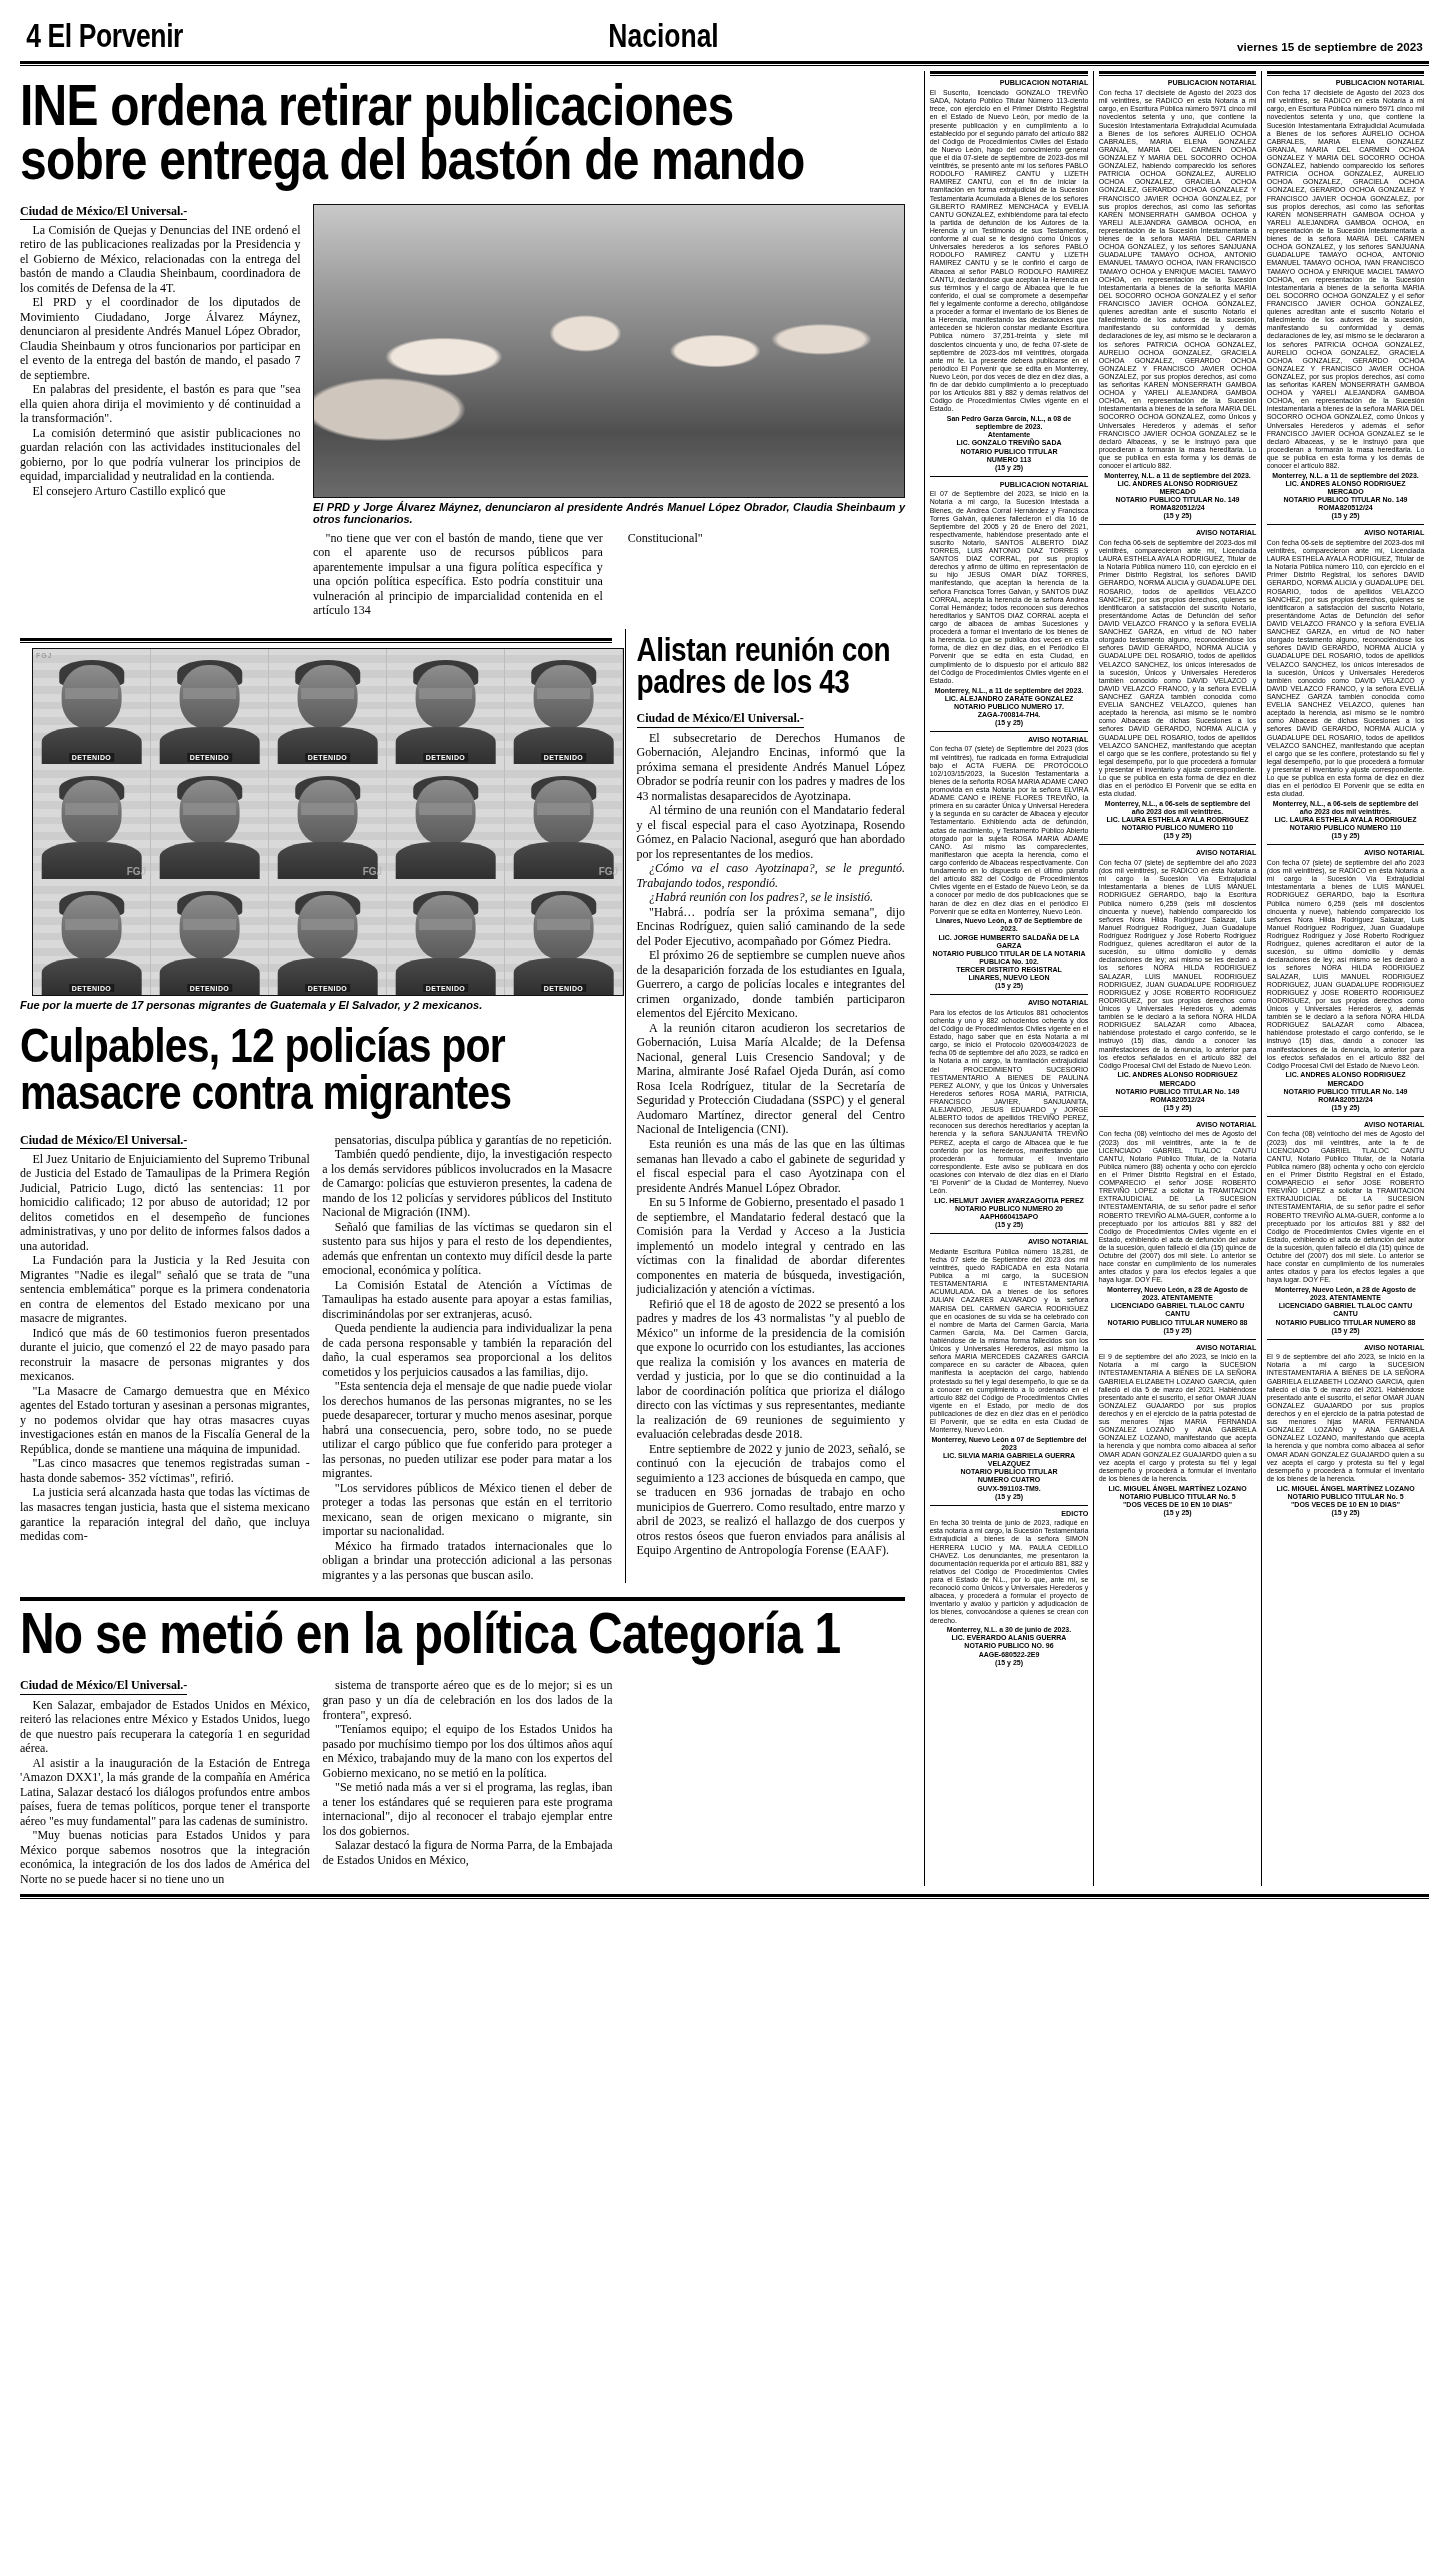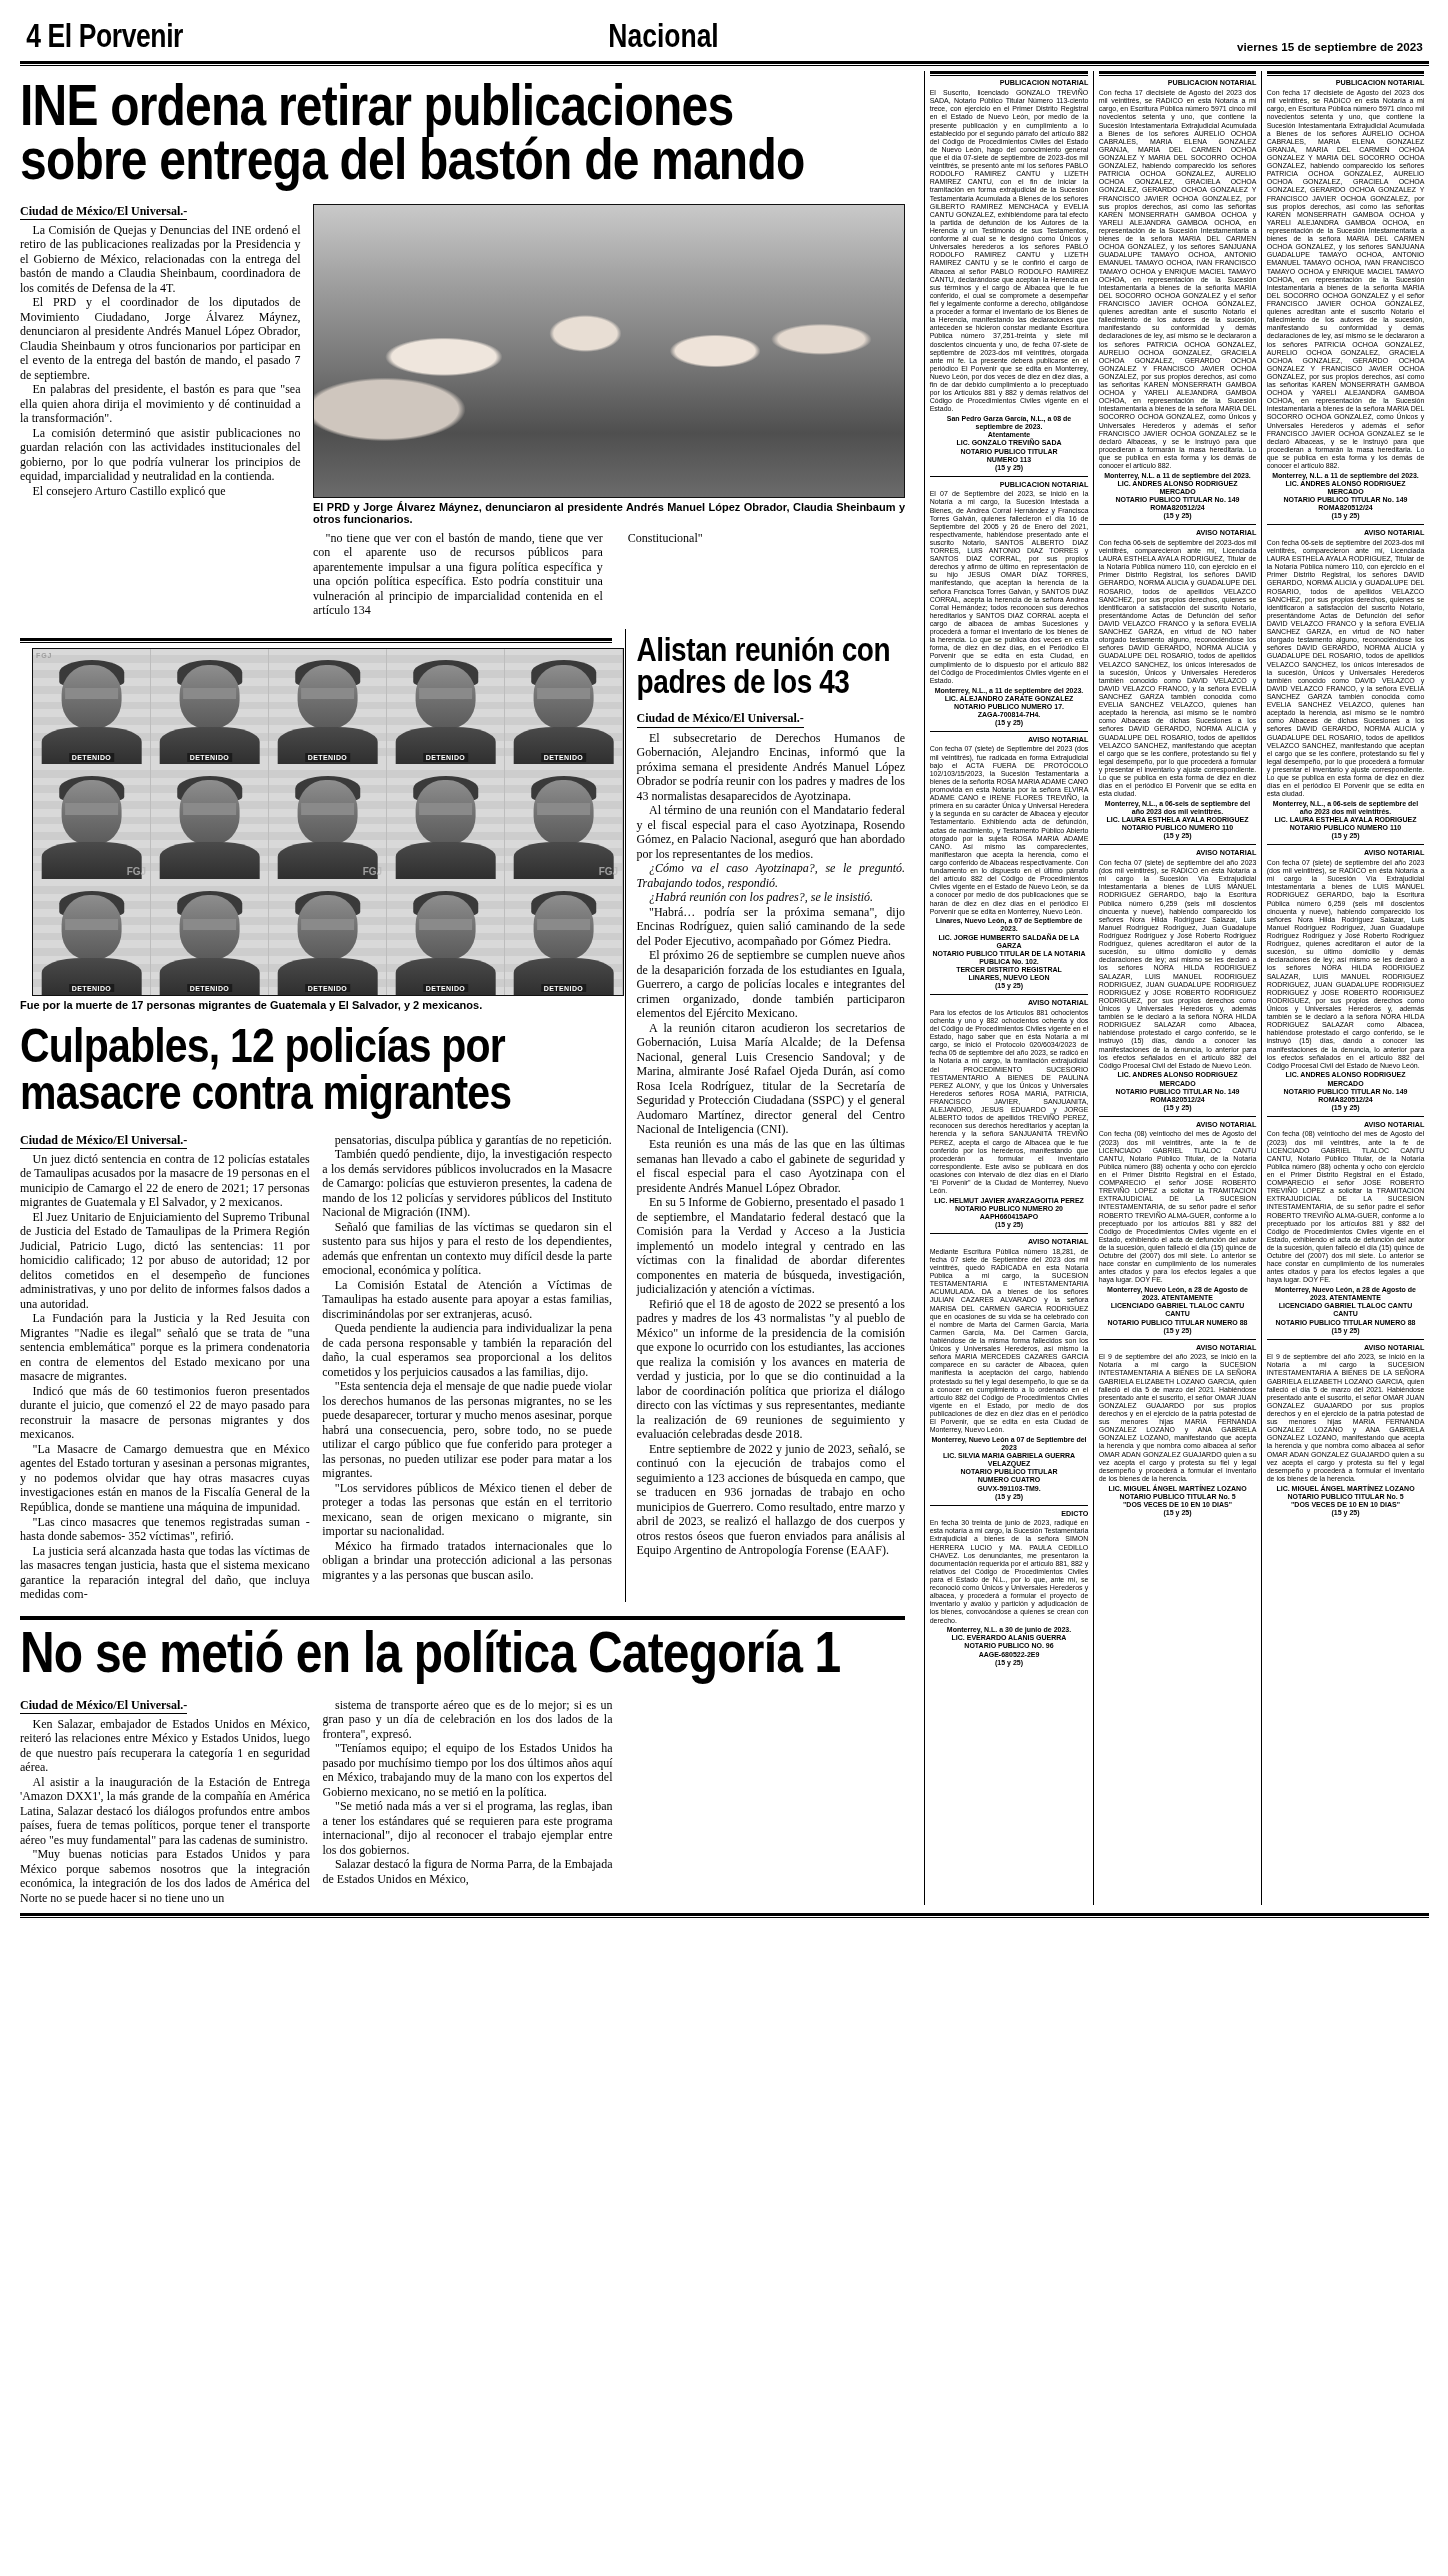--- a/index.html
+++ b/index.html
@@ -44,21 +44,21 @@
     font-size:28px; line-height:1.0; margin:4.7px 0 3.1px 0;
     transform:scaleY(1.18); transform-origin:top left; letter-spacing:-0.4px;
   }
   .hl-pad { padding-bottom:11px; }
 
   
   .dateline { font-family:"Liberation Serif", serif; font-weight:bold; font-size:12px;
               border-bottom:1.2px solid #000; display:inline-block; padding-bottom:0.8px; margin-bottom:2.3px; }
   p.body { font-size:12px; line-height:1.21; text-align:justify; margin:0; text-indent:12.5px;
            hyphens:auto; -webkit-hyphens:auto; }
-  .caption { font-family:"Liberation Sans", sans-serif; font-weight:bold;
+  .caption { font-family:"Liberation Sans", sans-serif; font-style:italic; font-weight:bold;
              font-size:11px; line-height:1.16; text-align:justify; margin-top:3.1px; }
 
   
   .photo { background:#9a9a9a; position:relative; overflow:hidden; border:0.8px solid #111; }
   
   .photo-crowd{
     background:
       radial-gradient(ellipse at 22% 52%, #efe6dd 0 8%, rgba(0,0,0,0) 9%),
       radial-gradient(ellipse at 46% 44%, #e8ded4 0 7%, rgba(0,0,0,0) 8%),
       radial-gradient(ellipse at 68% 50%, #eee3d9 0 7%, rgba(0,0,0,0) 8%),
@@ -279,21 +279,20 @@
             </div>
           </div>
           <div class="caption">Fue por la muerte de 17 personas migrantes de Guatemala y El Salvador, y 2 mexicanos.</div>
 
           <h1 class="hl small" style="margin-top:11px;">Culpables, 12 policías por</h1>
           <h1 class="hl small hl-pad">masacre contra migrantes</h1>
 
           <div style="display:flex; gap:12.5px; margin-top:12.5px;">
             <div style="width:290px;">
               <div class="dateline">Ciudad de México/El Universal.-</div>
-              <p class="body">Un juez dictó sentencia en contra de 12 policías estatales de Tamaulipas acusados por la masacre de 19 personas en el municipio de Camargo el 22 de enero de 2021; 17 personas migrantes de Guatemala y El Salvador, y 2 mexicanos.</p>
               <p class="body">El Juez Unitario de Enjuiciamiento del Supremo Tribunal de Justicia del Estado de Tamaulipas de la Primera Región Judicial, Patricio Lugo, dictó las sentencias: 11 por homicidio calificado; 12 por abuso de autoridad; 12 por delitos cometidos en el desempeño de funciones administrativas, y uno por delito de informes falsos dados a una autoridad.</p>
               <p class="body">La Fundación para la Justicia y la Red Jesuita con Migrantes "Nadie es ilegal" señaló que se trata de "una sentencia emblemática" porque es la primera condenatoria en contra de elementos del Estado mexicano por una masacre de migrantes.</p>
               <p class="body">Indicó que más de 60 testimonios fueron presentados durante el juicio, que comenzó el 22 de mayo pasado para reconstruir la masacre de personas migrantes y dos mexicanos.</p>
               <p class="body">"La Masacre de Camargo demuestra que en México agentes del Estado torturan y asesinan a personas migrantes, y no podemos olvidar que hay otras masacres cuyas investigaciones están en manos de la Fiscalía General de la República, donde se mantiene una máquina de impunidad.</p>
               <p class="body">"Las cinco masacres que tenemos registradas suman -hasta donde sabemos- 352 víctimas", refirió.</p>
               <p class="body">La justicia será alcanzada hasta que todas las víctimas de las masacres tengan justicia, hasta que el sistema mexicano garantice la reparación integral del daño, que incluya medidas com-</p>
             </div>
             <div style="width:290px;">
               <p class="body">pensatorias, disculpa pública y garantías de no repetición.</p>
               <p class="body">También quedó pendiente, dijo, la investigación respecto a los demás servidores públicos involucrados en la Masacre de Camargo: policías que estuvieron presentes, la cadena de mando de los 12 policías y servidores públicos del Instituto Nacional de Migración (INM).</p>

